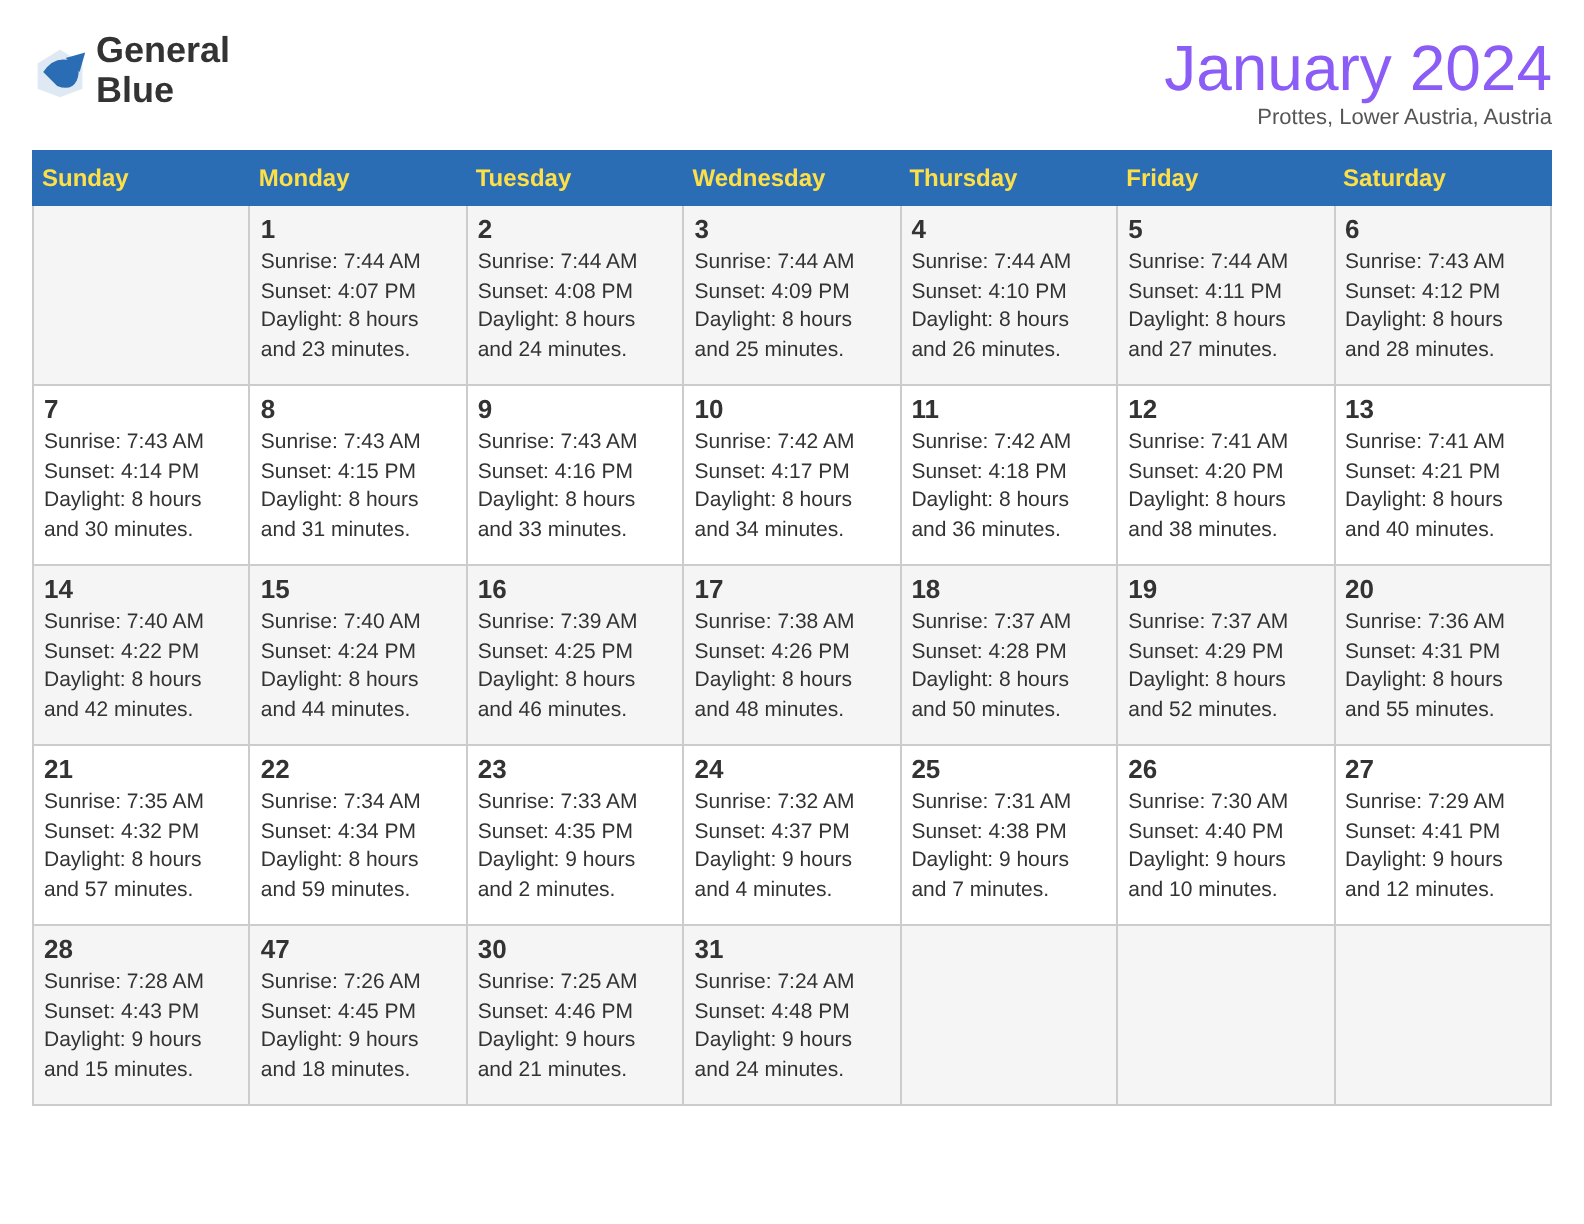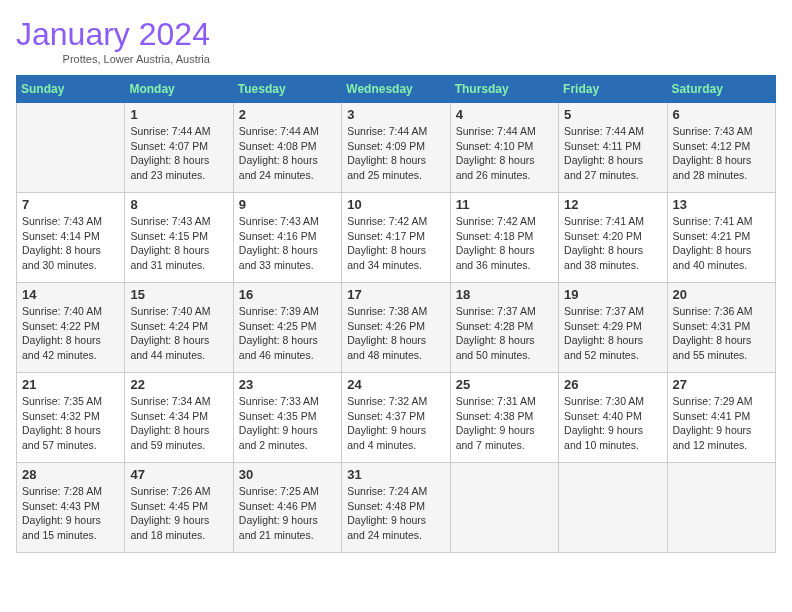--- a/index.html
+++ b/index.html
@@ -43,21 +43,21 @@
       font-size: 11px;
       color: #555;
     }
     table {
       width: 100%;
       border-collapse: collapse;
       font-size: 11px;
     }
     thead tr th {
       background: #2a6db5;
-      color: #86efac;
+      color: #fde047;
       padding: 6px 4px;
       text-align: left;
       font-size: 12px;
       font-weight: bold;
       border: 1px solid #2a6db5;
     }
     tbody tr td {
       border: 1px solid #ccc;
       vertical-align: top;
       padding: 4px 5px;
@@ -83,20 +83,31 @@
       font-size: 10.5px;
     }
     .empty-cell {
       background: #f9f9f9;
     }
   </style>
 </head>
 <body>
 
 <div class="header">
+  <div class="logo">
+    <svg class="logo-icon" viewBox="0 0 40 40" xmlns="http://www.w3.org/2000/svg">
+      <polygon points="20,4 36,14 36,32 20,38 4,32 4,14" fill="#2a6db5" opacity="0.15"></polygon>
+      <path d="M8 20 Q16 8 28 12 Q36 16 32 26 Q28 34 18 30 Z" fill="#2a6db5"></path>
+      <path d="M24 10 L38 6 L34 20 Z" fill="#2a6db5"></path>
+    </svg>
+    <div class="logo-text">
+      <div>General</div>
+      <div>Blue</div>
+    </div>
+  </div>
   <div class="title-block">
     <div class="calendar-title">January 2024</div>
     <div class="calendar-subtitle">Prottes, Lower Austria, Austria</div>
   </div>
 </div>
 
 <table>
   <thead>
     <tr>
     <th>Sunday</th>

